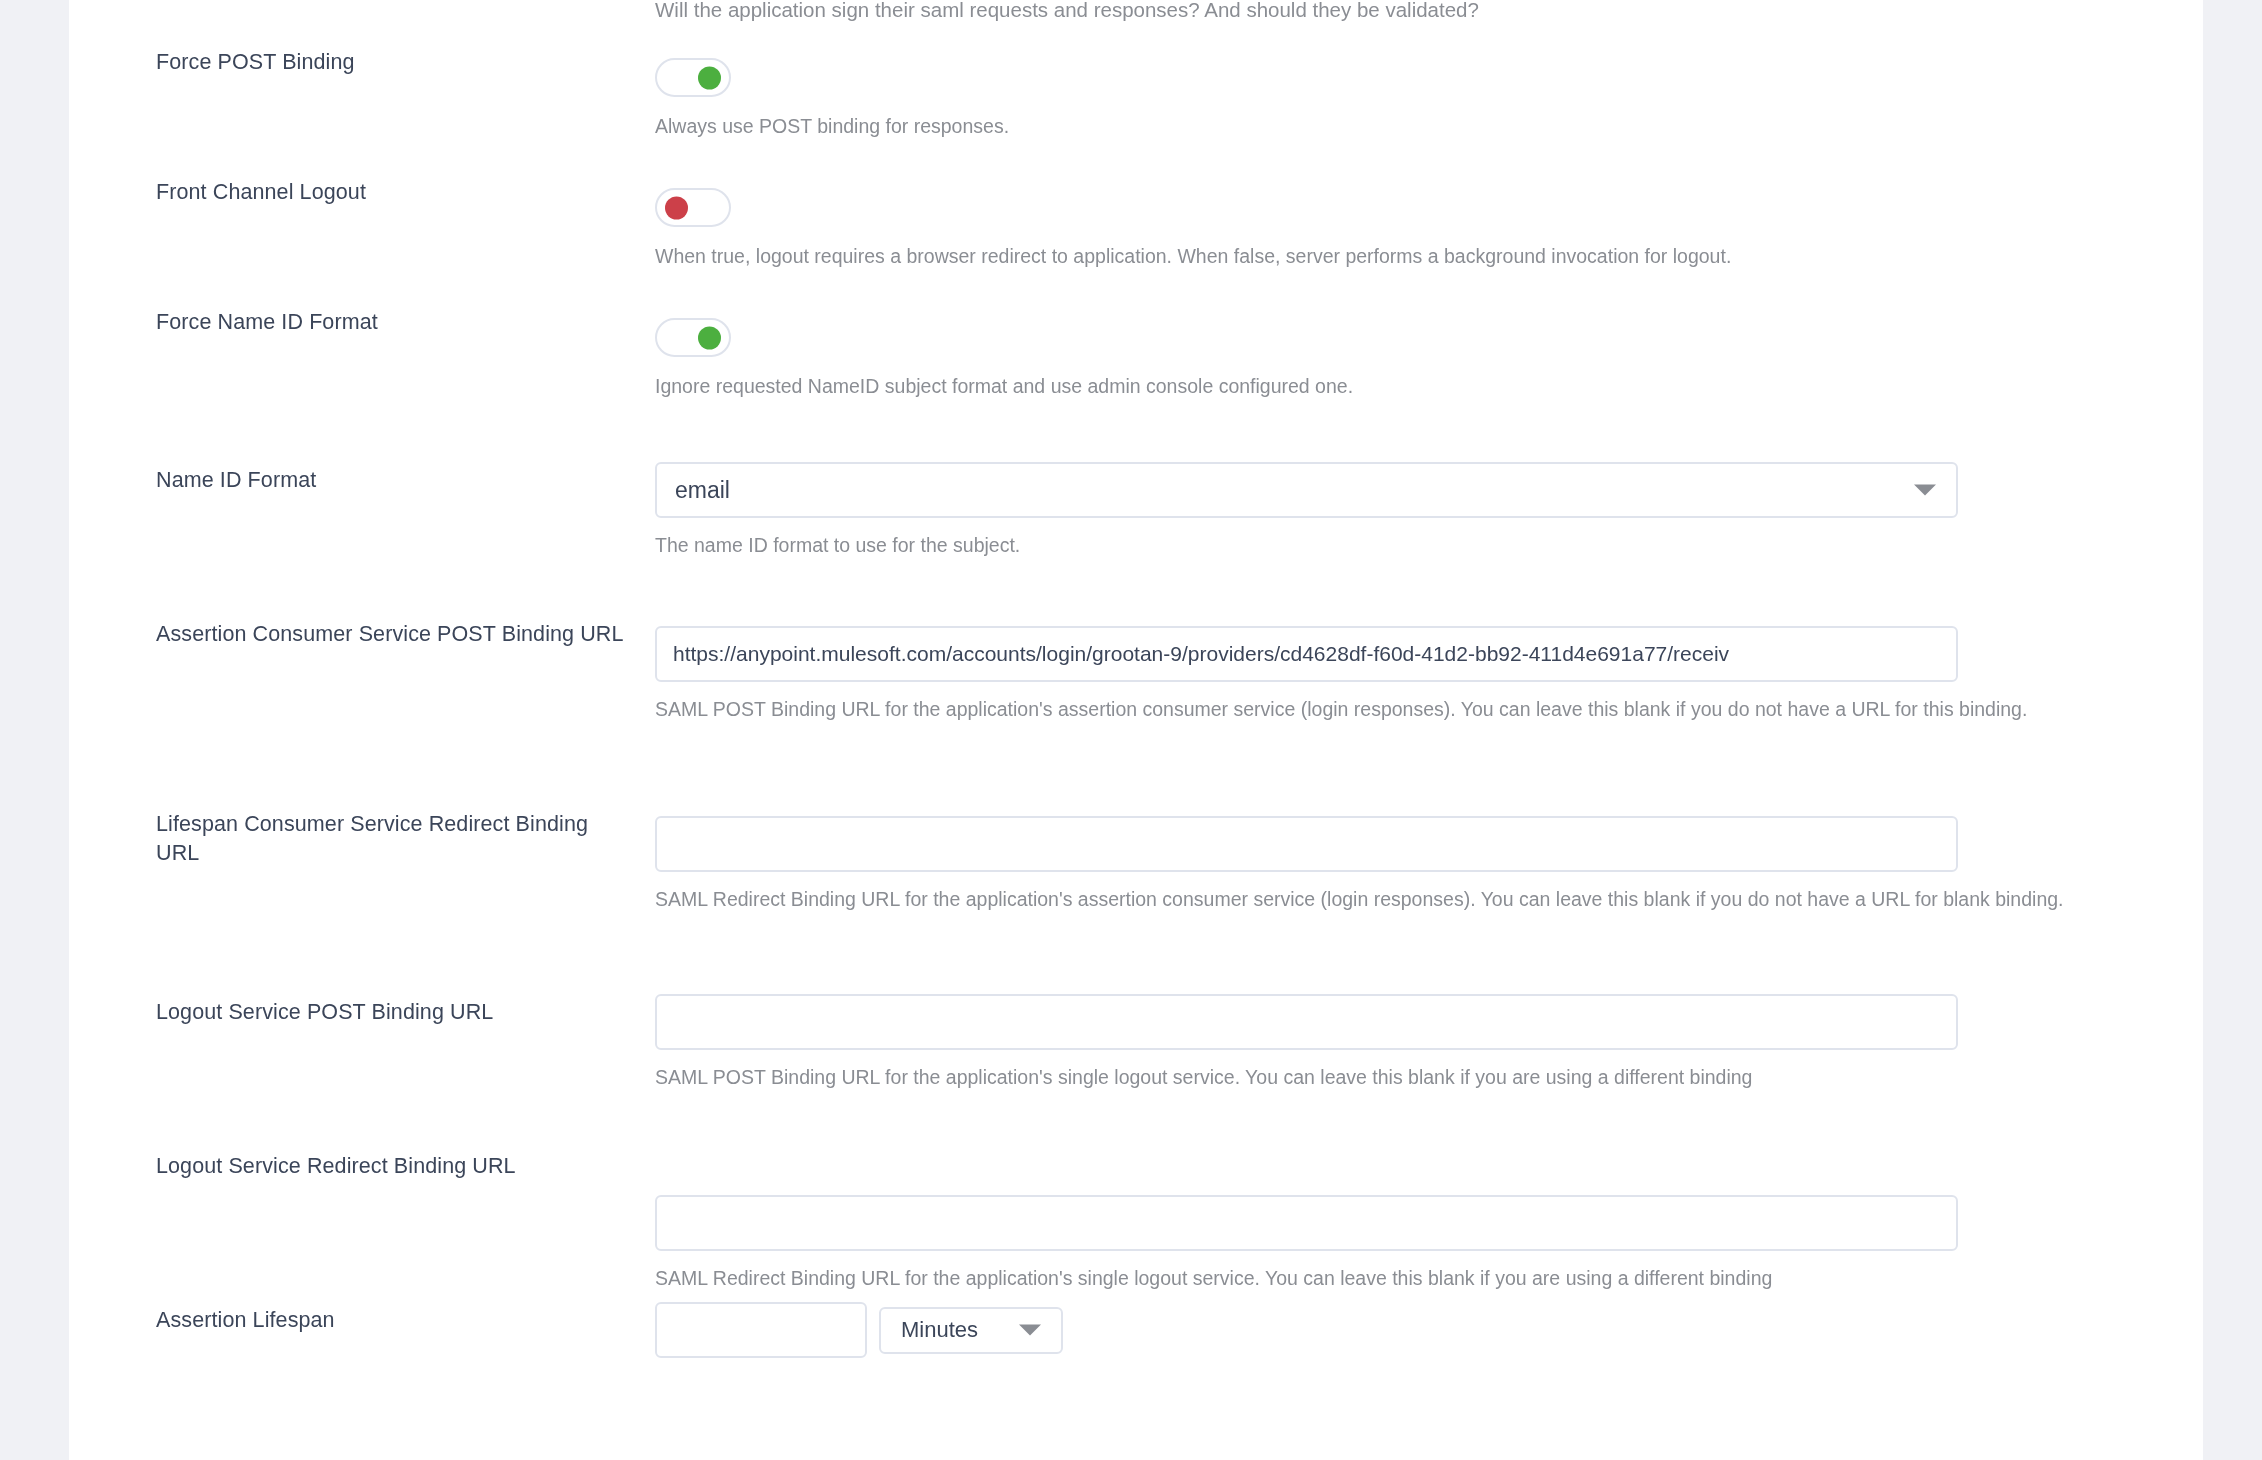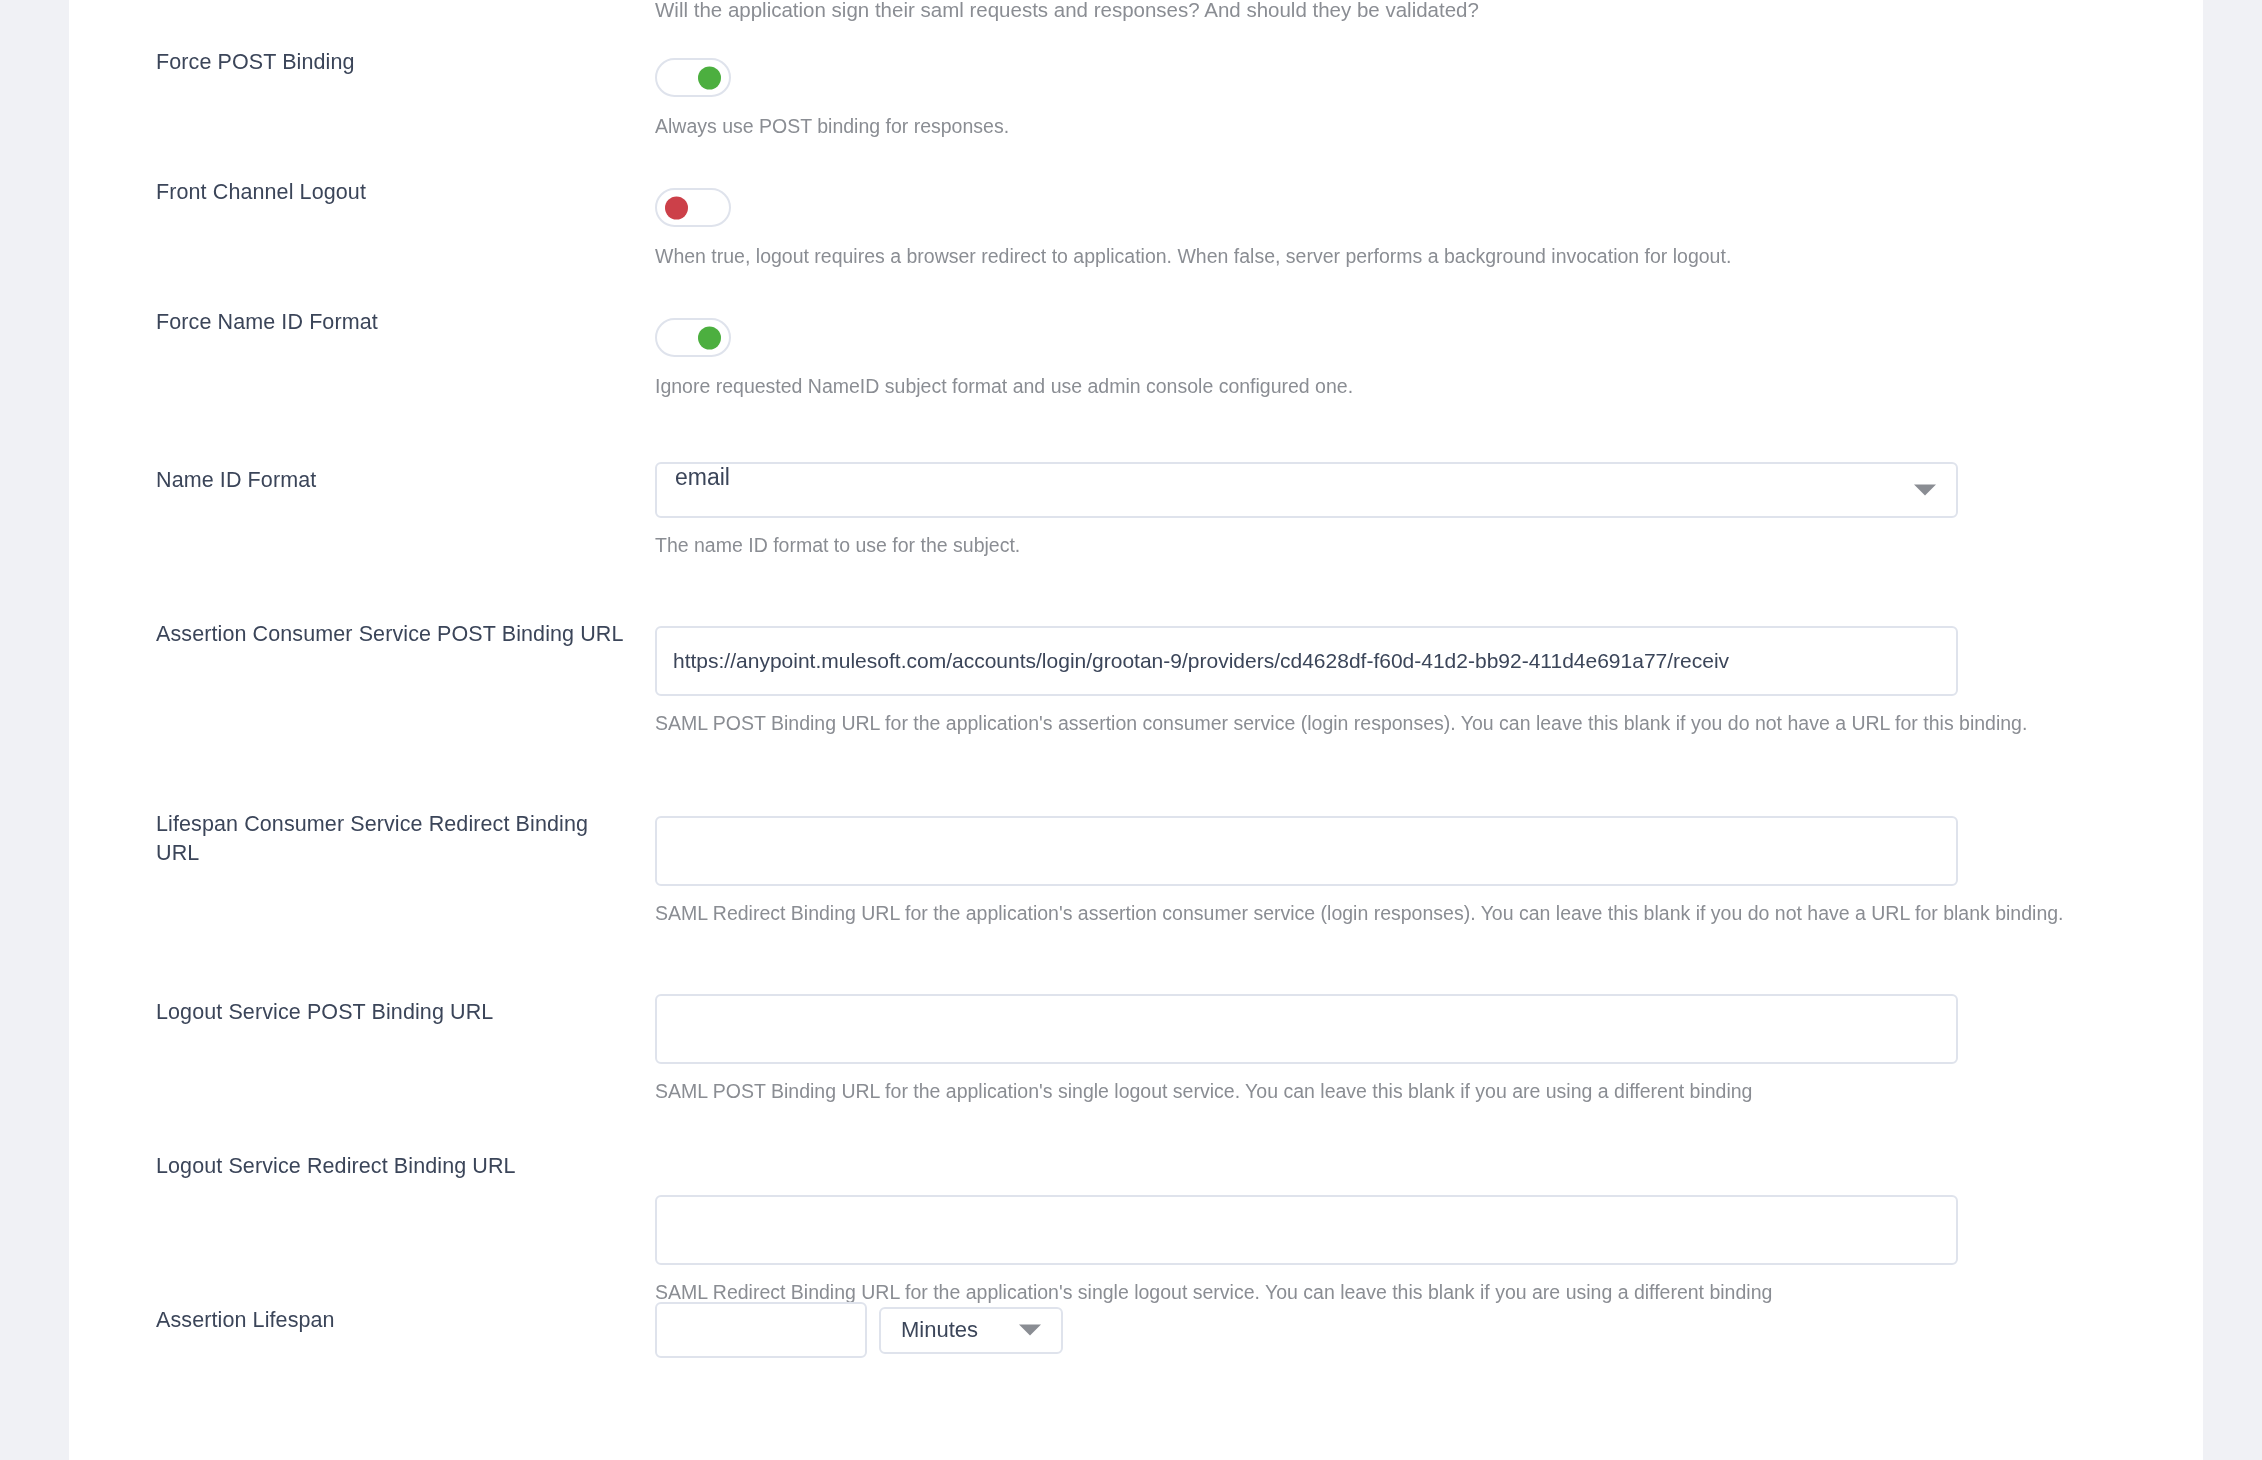--- a/index.html
+++ b/index.html
@@ -92,21 +92,21 @@
     width: 23px;
     height: 23px;
     border-radius: 50%;
   }
   .toggle.on .knob { right: 8px; background: #4caf3f; }
   .toggle.off .knob { left: 8px; background: #cc4049; }
 
   
   .text-input {
     width: 1303px;
-    height: 70px;
+    height: 56px;
     border: 2px solid #dfe3ec;
     border-radius: 6px;
     background: #ffffff;
     font-family: "Liberation Sans", sans-serif;
     font-size: 21px;
     color: #3b4559;
     padding: 0 16px;
     outline: none;
   }
   .text-input::placeholder { color: #b6bac4; }
@@ -117,20 +117,21 @@
     width: 1303px;
     height: 56px;
   }
   .select-box {
     width: 100%;
     height: 100%;
     border: 2px solid #dfe3ec;
     border-radius: 6px;
     background: #ffffff;
     display: flex;
+    align-items: center;
     padding: 0 18px;
     font-size: 23px;
     color: #3b4559;
     cursor: pointer;
   }
   .caret {
     position: absolute;
     right: 22px;
     top: 50%;
     transform: translateY(-50%);

